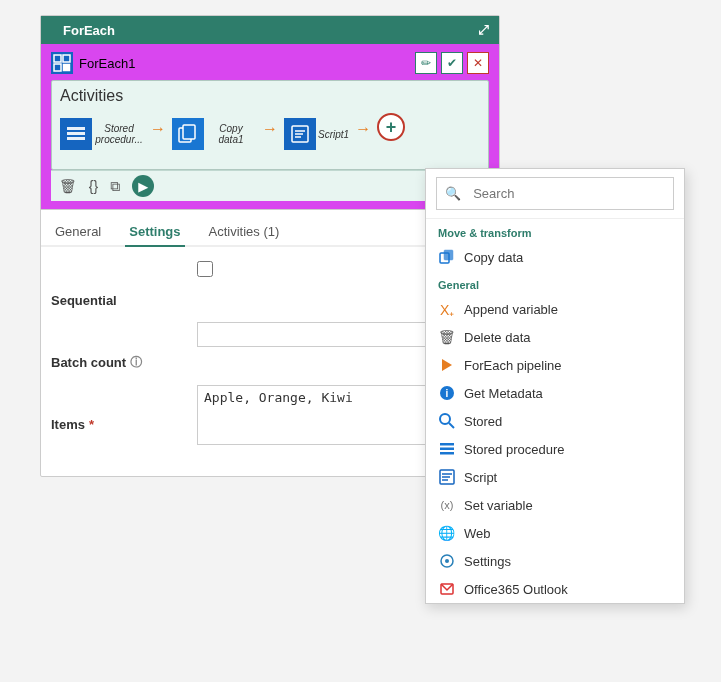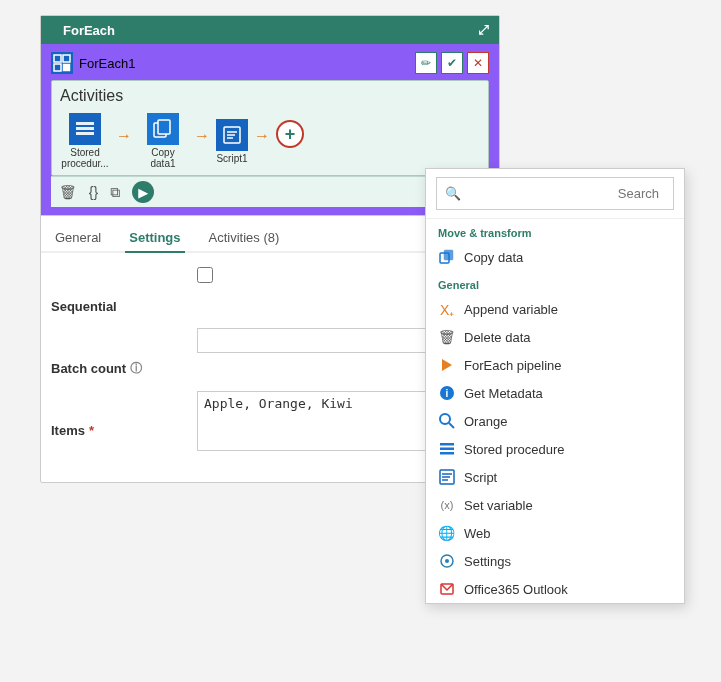--- a/index.html
+++ b/index.html
@@ -44,21 +44,21 @@
 
     
     .expand-icon {
       color: white;
       font-size: 13px;
       cursor: pointer;
     }
 
     
     .foreach-body {
-      background: #8b5cf6;
+      background: #d946ef;
       padding: 8px 10px;
       border-bottom: 1px solid #ccc;
     }
 
     .foreach-title-row {
       display: flex;
       align-items: center;
       justify-content: space-between;
       margin-bottom: 6px;
     }
@@ -102,23 +102,24 @@
     }
 
     
     .pipeline-steps {
       display: flex;
       align-items: center;
       gap: 4px;
     }
     .step-item {
       display: flex;
-      flex-direction: column;
+      flex-direction: row;
       align-items: center;
       gap: 2px;
+      font-style: italic;
     }
     .step-label {
       font-size: 10px;
       color: #333;
       text-align: center;
       max-width: 50px;
     }
     .arrow {
       color: #e67e22;
       font-size: 16px;
@@ -225,21 +226,20 @@
       border: 1px solid #666;
       cursor: pointer;
     }
     input[type="text"] {
       width: 100%;
       padding: 4px 6px;
       border: 1px solid #ccc;
       font-size: 13px;
       color: #333;
       outline: none;
-      text-align: right;
     }
     textarea {
       width: 100%;
       height: 60px;
       padding: 4px 6px;
       border: 1px solid #ccc;
       font-size: 13px;
       color: #333;
       resize: none;
       outline: none;
@@ -457,21 +457,21 @@
   </div>
 
   <div class="tabs-row">
     <div class="tab">
       <span>General</span>
     </div>
     <div class="tab active">
       <span>Settings</span>
     </div>
     <div class="tab">
-      <span>Activities (8)</span>
+      <span>Activities (1)</span>
     </div>
   </div>
 
   <div class="settings-content">
 
     <div class="form-row">
       <div class="form-label bold">
         <span>Sequential</span>
       </div>
       <div class="form-control">
@@ -547,21 +547,21 @@
       </div>
       <span>Get Metadata</span>
     </div>
     <div class="dropdown-item">
       <div class="dropdown-item-icon di-lookup">
         <svg width="16" height="16" viewBox="0 0 16 16">
           <circle cx="6" cy="6" r="5" fill="none" stroke="#1976d2" stroke-width="2"></circle>
           <line x1="10" y1="10" x2="15" y2="15" stroke="#1976d2" stroke-width="2"></line>
         </svg>
       </div>
-      <span>Orange</span>
+      <span>Stored</span>
     </div>
     <div class="dropdown-item">
       <div class="dropdown-item-icon di-stored">
         <svg width="16" height="16" viewBox="0 0 16 16">
           <rect x="1" y="2" width="14" height="2.5" fill="#1976d2"></rect>
           <rect x="1" y="6.5" width="14" height="2.5" fill="#1976d2"></rect>
           <rect x="1" y="11" width="14" height="2.5" fill="#1976d2"></rect>
         </svg>
       </div>
       <span>Stored procedure</span>

